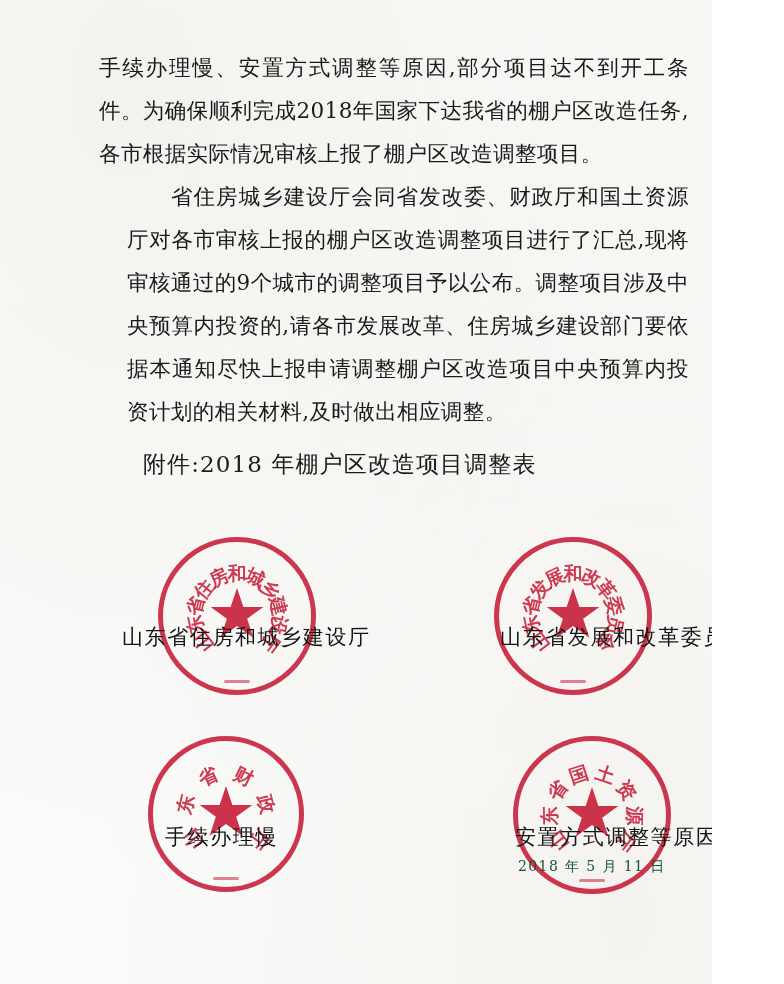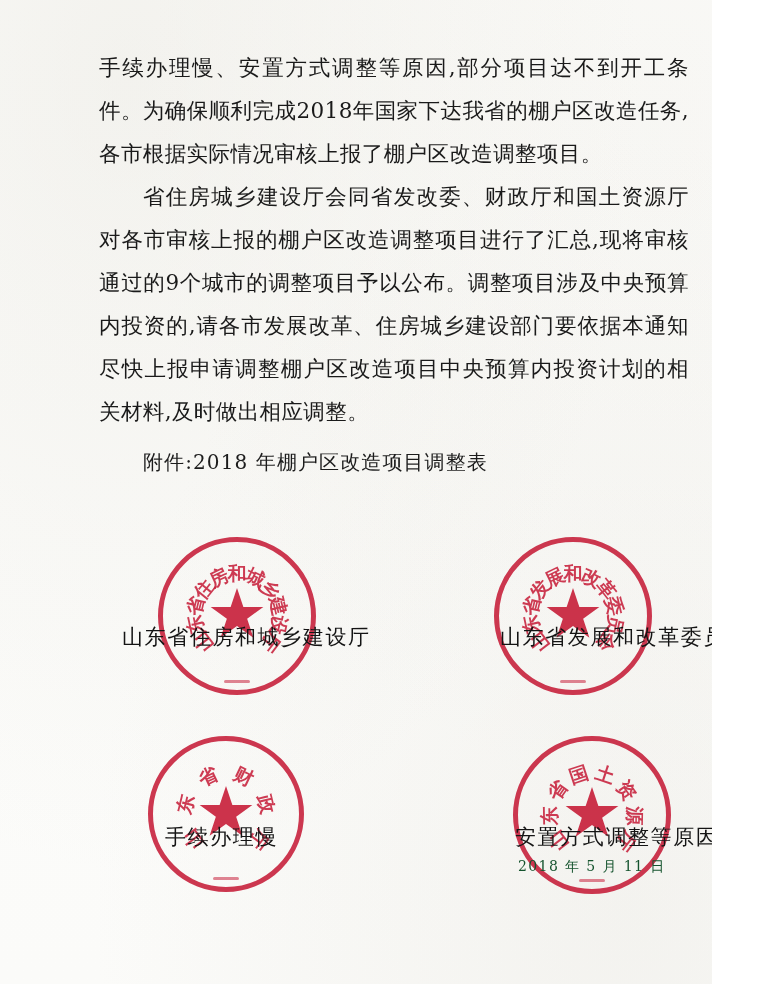--- a/index.html
+++ b/index.html
@@ -41,27 +41,28 @@
     line-height: 43px;
     color: #1a1a1a;
     text-align: justify;
     text-align-last: left;
     letter-spacing: 0.4px;
     margin: 0;
   }
   .para.indent {
     text-indent: 44px;
     margin-top: 0px;
+    margin-left: 28px;
   }
   #attachment-line {
     position: absolute;
     left: 143px;
     top: 449px;
     font-family: "DejaVu Serif", "Liberation Serif", serif;
-    font-size: 20px;
+    font-size: 23px;
     letter-spacing: 1.1px;
     color: #1c1c1c;
     white-space: nowrap;
   }
   
   .seal {
     position: absolute;
     border-radius: 50%;
     box-sizing: border-box;
     opacity: 0.93;

